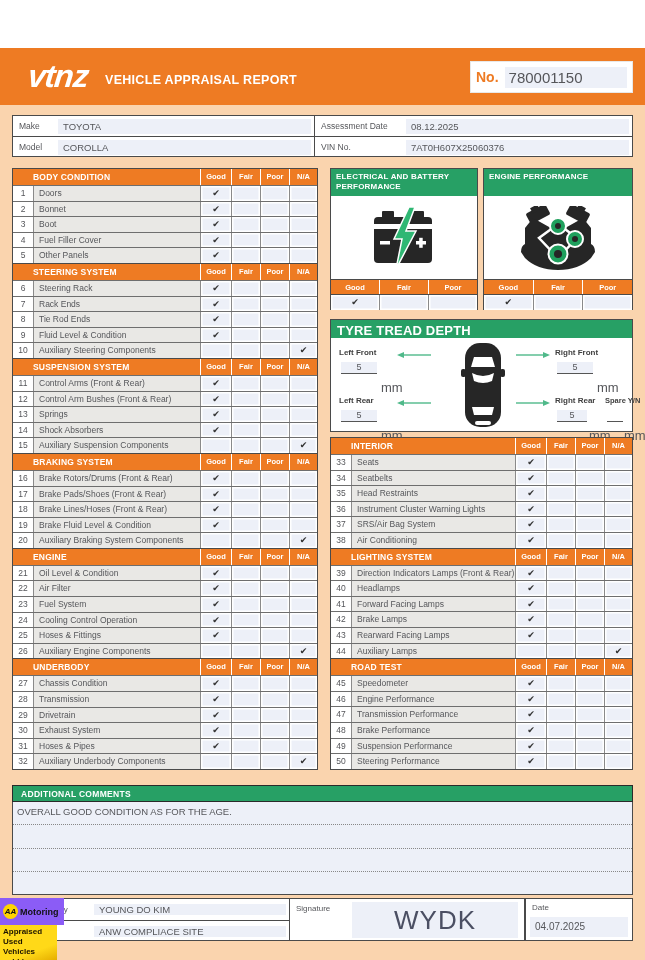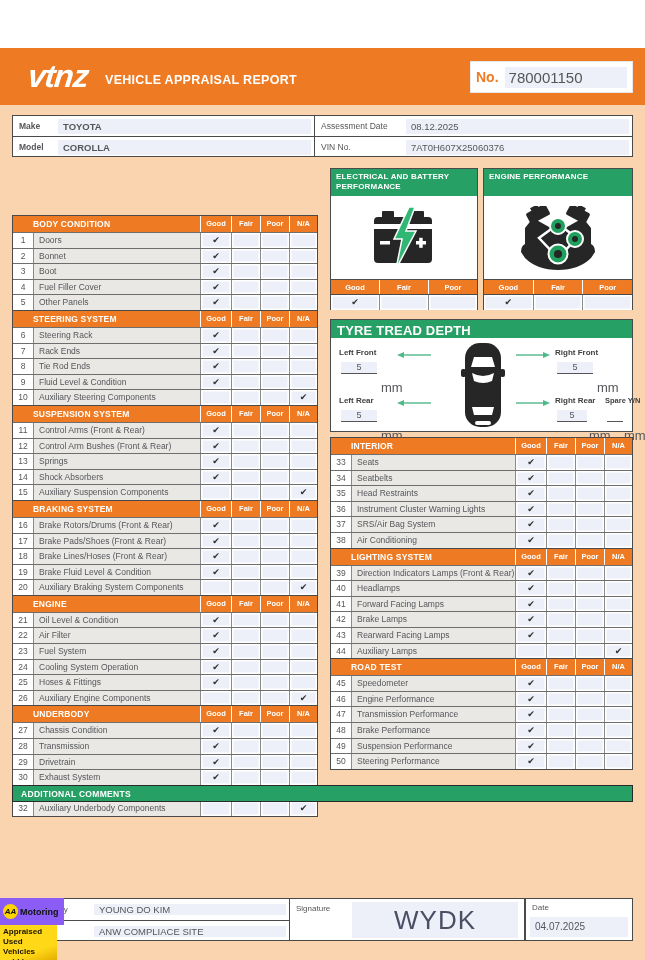--- a/index.html
+++ b/index.html
@@ -12,31 +12,31 @@
   .report-title { position:absolute; left:105px; top:25px; color:#fff; font-size:12.5px; font-weight:bold; letter-spacing:.3px; }
   .no-box { position:absolute; left:470px; top:13px; width:163px; height:32px; background:#fff; display:flex; align-items:center; padding:4px 6px; box-shadow:0 0 0 1px #e8e8e8 inset; }
   .no-label { color:#EE7B23; font-size:14px; font-weight:bold; margin-right:6px; }
   .no-value { background:#EDF0F8; color:#55565A; font-size:15px; flex:1; padding:2px 4px; }
 
   
   .sheet { position:absolute; left:0; top:105px; width:645px; height:855px; background:#FAD4AE; }
 
   
   .info-box { position:absolute; top:10px; background:#fff; border:1px solid #4a4a4a; }
-  .info-left  { left:12px;  width:303px; height:42px;font-weight:bold; }
+  .info-left  { left:12px;  width:303px; height:42px; }
   .info-right { left:315px; width:318px; height:42px; border-left:none; }
   .info-row { display:flex; height:20px; align-items:center; }
   .info-row + .info-row { border-top:1px solid #4a4a4a; height:21px; }
   .info-label { padding:0 6px; font-size:8.5px; color:#55565A; white-space:nowrap; }
   .info-left .info-label { width:42px; }
   .info-right .info-label { width:88px; }
   .info-value { flex:1; margin:2px 3px; background:#EDF0F8; font-size:9.5px; color:#55565A; padding:2px 5px; }
 
   
-  .col-left  { position:absolute; left:12px;  top:63px;  width:306px;margin-top:47px; }
+  .col-left  { position:absolute; left:12px;  top:63px;  width:306px; }
   .col-right-tables { position:absolute; left:330px; top:332px; width:303px; }
   .checklist { border:1px solid #4a4a4a; background:#fff; }
   .checklist + .checklist { margin-top:-1px; }
   .cl-header { display:flex; background:#EE7B23; height:16px; align-items:center; }
   .cl-title { flex:1; color:#fff; font-size:8.5px; font-weight:bold; padding-left:20px; letter-spacing:.2px; }
   .cl-hcell { width:31px; color:#fff; font-size:7.5px; font-weight:bold; text-align:center; border-left:1px solid #fff; align-self:stretch; line-height:16px; }
   .cl-hcell.c2,.cl-hcell.c3 { width:29px; } .cl-hcell.c4 { width:28px; }
   .cl-row { display:flex; height:15.6px; border-top:1px solid #6e6e6e; }
   .c-num { width:20px; font-size:8.5px; color:#55565A; text-align:center; line-height:14.5px; background:#fff; }
   .c-label { flex:1; background:#E9E8E5; border-left:1px solid #8a8a8a; font-size:8.5px; color:#55565A; padding-left:5px; line-height:14.5px; white-space:nowrap; overflow:hidden; }
@@ -355,21 +355,21 @@
           <div class="cl-row">
             <span class="c-num">23</span>
             <span class="c-label">Fuel System</span>
             <span class="c-chk c1"><span>✔</span></span>
             <span class="c-chk c2"></span>
             <span class="c-chk c3"></span>
             <span class="c-chk c4"></span>
           </div>
           <div class="cl-row">
             <span class="c-num">24</span>
-            <span class="c-label">Cooling System Operation</span>
+            <span class="c-label">Cooling Control Operation</span>
             <span class="c-chk c1"><span>✔</span></span>
             <span class="c-chk c2"></span>
             <span class="c-chk c3"></span>
             <span class="c-chk c4"></span>
           </div>
           <div class="cl-row">
             <span class="c-num">25</span>
             <span class="c-label">Hoses &amp; Fittings</span>
             <span class="c-chk c1"><span>✔</span></span>
             <span class="c-chk c2"></span>
@@ -717,20 +717,26 @@
             <span class="c-label">Steering Performance</span>
             <span class="c-chk c1"><span>✔</span></span>
             <span class="c-chk c2"></span>
             <span class="c-chk c3"></span>
             <span class="c-chk c4"></span>
           </div>
         </div>
       </div>
 
     <div class="comments-head">ADDITIONAL COMMENTS</div>
+    <div class="comments-box" id="comments-box">
+        <div class="comment-line">OVERALL GOOD CONDITION AS FOR THE AGE.</div>
+        <div class="comment-line"></div>
+        <div class="comment-line"></div>
+        <div class="comment-line"></div>
+      </div>
 
     <div class="foot-left">
       <div class="foot-row">
         <span class="foot-label">Appraised by</span>
         <span class="foot-value">YOUNG DO KIM</span>
       </div>
       <div class="foot-row">
         <span class="foot-label">Branch</span>
         <span class="foot-value">ANW COMPLIACE SITE</span>
       </div>

